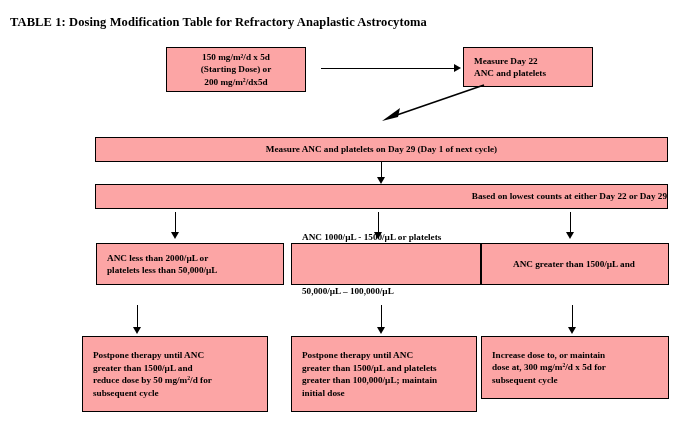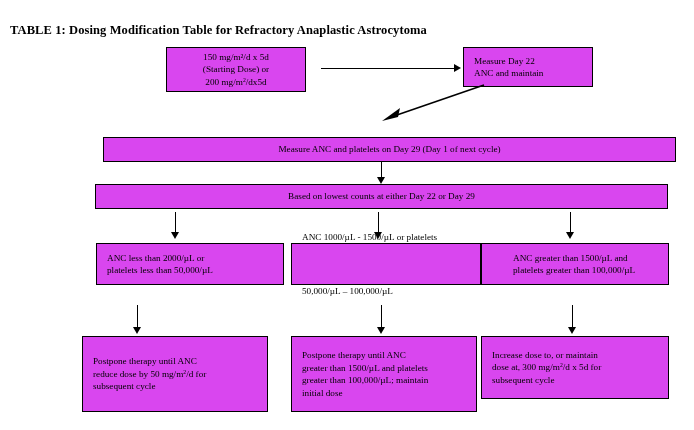--- a/index.html
+++ b/index.html
@@ -21,29 +21,29 @@
   }
   .title {
     position: absolute;
     left: 10px;
     top: 15px;
     font-family: "Liberation Serif", serif;
     font-weight: bold;
     font-size: 12.5px;
     white-space: nowrap;
     letter-spacing: 0.1px;
-    margin-top: 8px;
   }
   .box {
     position: absolute;
     box-sizing: border-box;
     border: 1.3px solid #000000;
-    background: #d946ef;
+    background: #fca5a5;
     font-size: 9.2px;
     line-height: 12.5px;
+    font-weight: bold;
   }
   
   .box.center {
     display: flex;
     flex-direction: column;
     align-items: center;
     justify-content: center;
     text-align: center;
   }
   .box.center-v {
@@ -119,40 +119,40 @@
     <span class="line"><span>200 mg/m</span><sup>2</sup><span>/dx5d</span></span>
   </div>
 
   <div class="arrow-h" style="left:321px; top:68px; width:140px; height:2px;">
     <div class="shaft" style="width:133px;"></div>
     <div class="head" style="left:133px;"></div>
   </div>
 
   <div class="box center-v pad-left" style="left:463px; top:47px; width:130px; height:40px;">
     <span class="line">Measure Day 22</span>
-    <span class="line">ANC and maintain</span>
+    <span class="line">ANC and platelets</span>
   </div>
 
   <div class="arrow-diag" style="left:380px; top:84px; width:105px; height:38px;">
     <svg width="105" height="38" viewBox="0 0 105 38">
       <line x1="104" y1="1" x2="14" y2="32" stroke="#000000" stroke-width="1.6"></line>
       <polygon points="2,37 20,24 18,33" fill="#000000"></polygon>
     </svg>
   </div>
 
-  <div class="box center" style="left:95px; top:137px; width:573px; height:25px;margin-left:8px;">
+  <div class="box center" style="left:95px; top:137px; width:573px; height:25px;">
     <span class="line">Measure ANC and platelets on Day 29 (Day 1 of next cycle)</span>
   </div>
 
   <div class="arrow-v" style="left:381px; top:162px; width:2px; height:22px;">
     <div class="shaft" style="height:15px;"></div>
     <div class="head" style="top:15px;"></div>
   </div>
 
-  <div class="box center" style="left:95px; top:184px; width:573px; height:25px;">
+  <div class="box center" style="left:95px; top:184px; width:573px; height:25px;align-items:flex-end;">
     <span class="line">Based on lowest counts at either Day 22 or Day 29</span>
   </div>
 
   <div class="arrow-v" style="left:175px; top:212px; width:2px; height:28px;">
     <div class="shaft" style="height:20px;"></div>
     <div class="head" style="top:20px;"></div>
   </div>
   <div class="arrow-v" style="left:378px; top:212px; width:2px; height:28px;">
     <div class="shaft" style="height:20px;"></div>
     <div class="head" style="top:20px;"></div>
@@ -167,38 +167,38 @@
     <span class="line">platelets less than 50,000/µL</span>
   </div>
 
   <div class="box center-v pad-left" style="left:291px; top:243px; width:190px; height:42px;gap:42px;">
     <span class="line">ANC 1000/µL - 1500/µL or platelets</span>
     <span class="line">50,000/µL – 100,000/µL</span>
   </div>
 
   <div class="box center-v pad-left" style="left:481px; top:243px; width:188px; height:42px;padding-left:21px;">
     <span class="line">ANC greater than 1500/µL and</span>
-    <span class="line">platelets greater than 100,000/µL</span>
   </div>
 
   <div class="arrow-v" style="left:137px; top:305px; width:2px; height:30px;">
     <div class="shaft" style="height:22px;"></div>
     <div class="head" style="top:22px;"></div>
   </div>
   <div class="arrow-v" style="left:381px; top:305px; width:2px; height:30px;">
     <div class="shaft" style="height:22px;"></div>
     <div class="head" style="top:22px;"></div>
   </div>
   <div class="arrow-v" style="left:572px; top:305px; width:2px; height:30px;">
     <div class="shaft" style="height:22px;"></div>
     <div class="head" style="top:22px;"></div>
   </div>
 
   <div class="box center-v pad-left" style="left:82px; top:336px; width:186px; height:76px;">
     <span class="line">Postpone therapy until ANC</span>
+    <span class="line">greater than 1500/µL and</span>
     <span class="line"><span>reduce dose by 50 mg/m</span><sup>2</sup><span>/d for</span></span>
     <span class="line">subsequent cycle</span>
   </div>
 
   <div class="box center-v pad-left" style="left:291px; top:336px; width:186px; height:76px;">
     <span class="line">Postpone therapy until ANC</span>
     <span class="line">greater than 1500/µL and platelets</span>
     <span class="line">greater than 100,000/µL; maintain</span>
     <span class="line">initial dose</span>
   </div>

